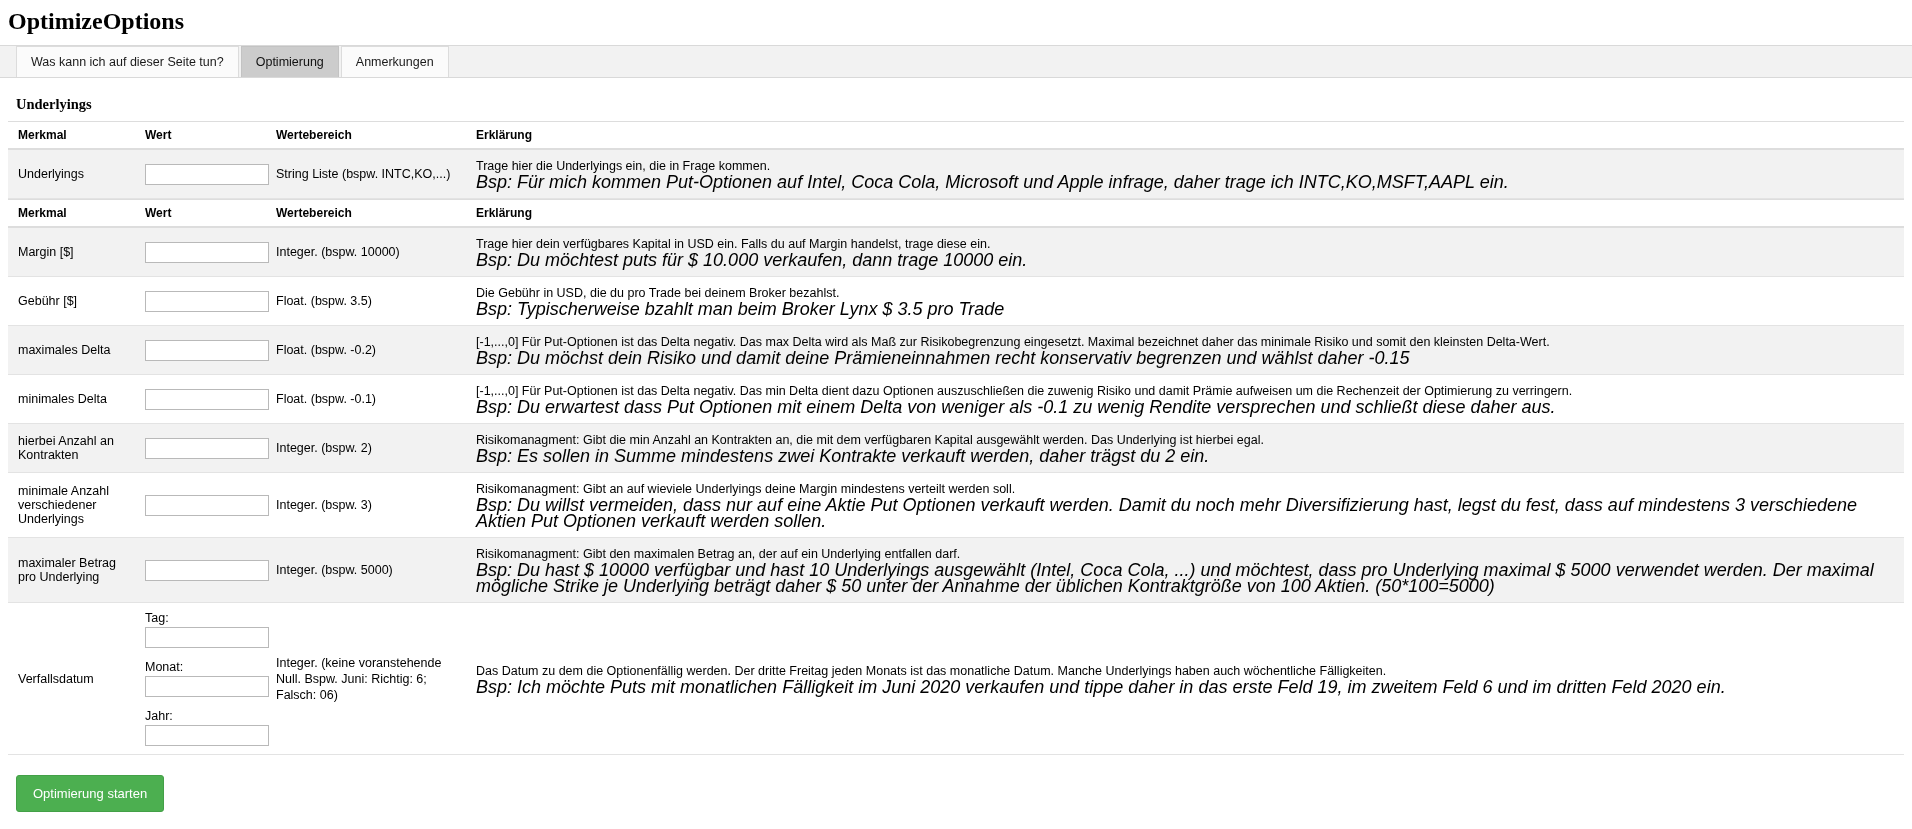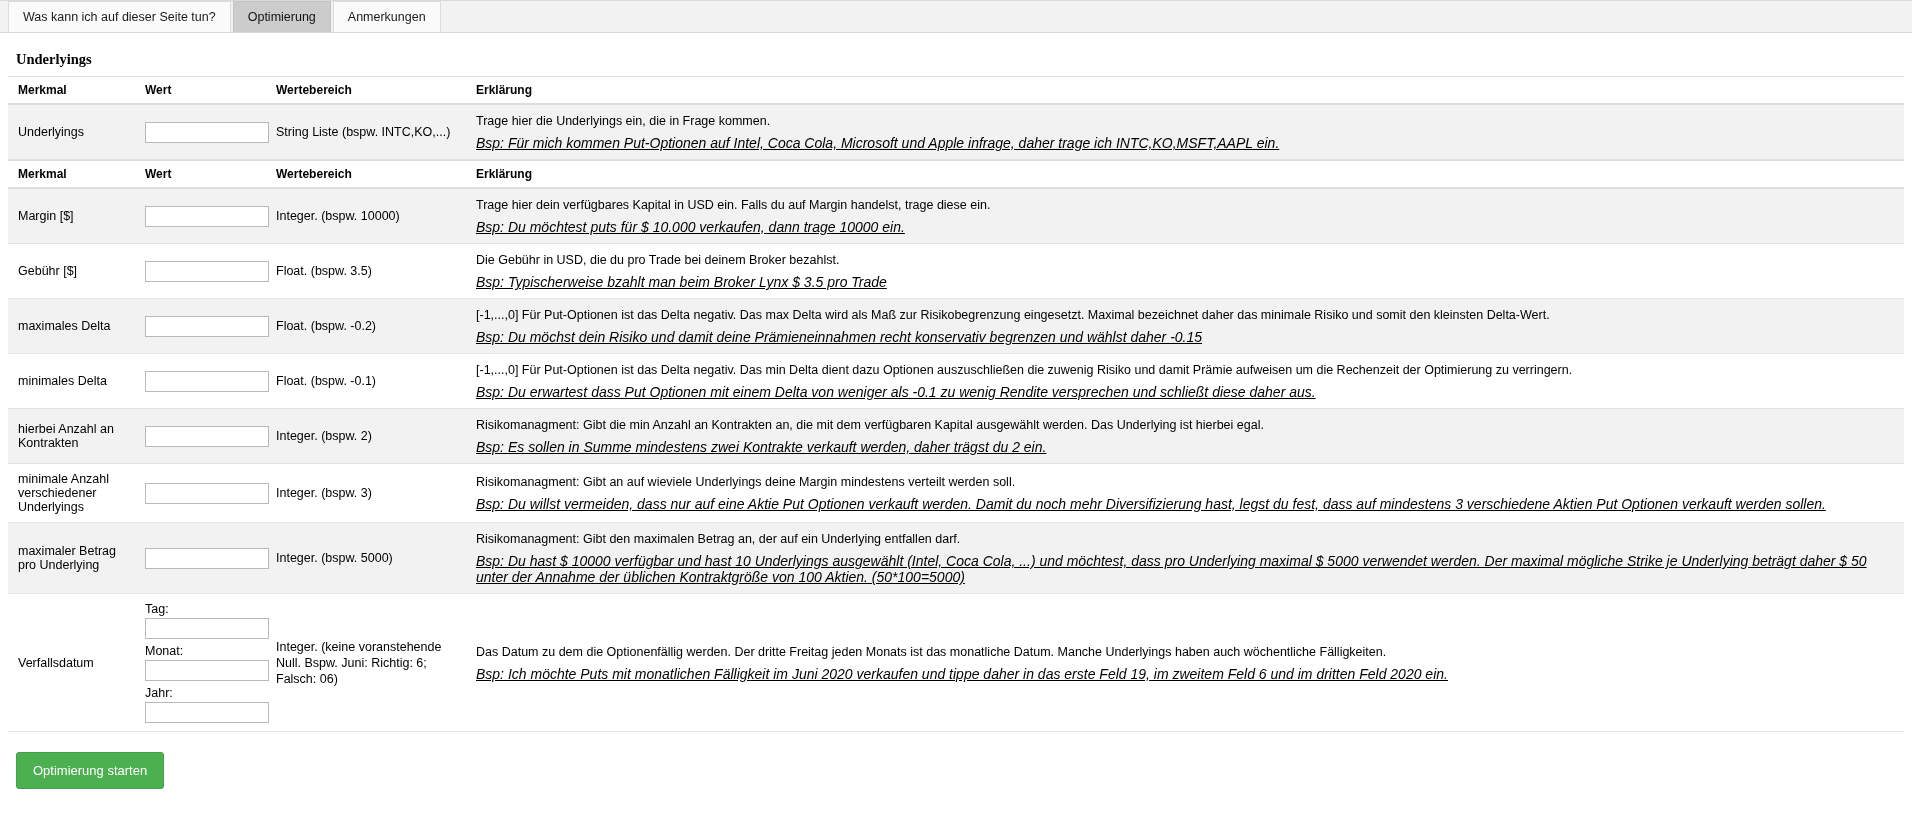--- a/index.html
+++ b/index.html
@@ -23,21 +23,21 @@
     margin: 8px 0 10px 8px;
     font-family: "Liberation Serif", serif;
   }
   .tabbar {
     display: flex;
     align-items: flex-end;
     background: #f2f2f2;
     border-top: 1px solid #d9d9d9;
     border-bottom: 1px solid #d9d9d9;
     height: 33px;
-    padding-left: 8px;
+    padding-left: 16px;
   }
   .tab {
     font-size: 12.5px;
     padding: 8px 14px 7px 14px;
     border: 1px solid transparent;
     margin-right: 2px;
     line-height: 15px;
     background: transparent;
     color: #1a1a1a;
     cursor: pointer;
@@ -105,32 +105,31 @@
   }
 
   .expl-main {
     display: block;
     font-size: 12.5px;
     line-height: 16px;
   }
   .expl-ex {
     display: block;
     font-style: italic;
-    font-size: 14px;
+    font-size: 18px;
     line-height: 16px;
-    margin-top: 6px;
-    text-decoration: underline;
+    margin-top: 0;
   }
   .range-text {
     font-size: 12.5px;
     line-height: 16px;
     display: block;
   }
   .date-group { }
-  .date-row { margin-bottom: 5px; }
+  .date-row { margin-bottom: 12px; }
   .date-row:last-child { margin-bottom: 0; }
   .date-label {
     display: block;
     font-size: 12.5px;
     margin-bottom: 2px;
   }
   .start-btn {
     margin: 20px 0 20px 16px;
     background: #4CAF50;
     color: #ffffff;
@@ -140,20 +139,21 @@
     padding: 10px 16px;
     cursor: pointer;
     font-family: "Liberation Sans", sans-serif;
   }
 </style>
 </head>
 <body>
 
 <div class="page">
 
+  <div class="app-title">OptimizeOptions</div>
 
   <div class="tabbar">
     <div class="tab inactive">Was kann ich auf dieser Seite tun?</div>
     <div class="tab active">Optimierung</div>
     <div class="tab inactive">Anmerkungen</div>
   </div>
 
   <div class="section-title">Underlyings</div>
 
   <table class="grid">

